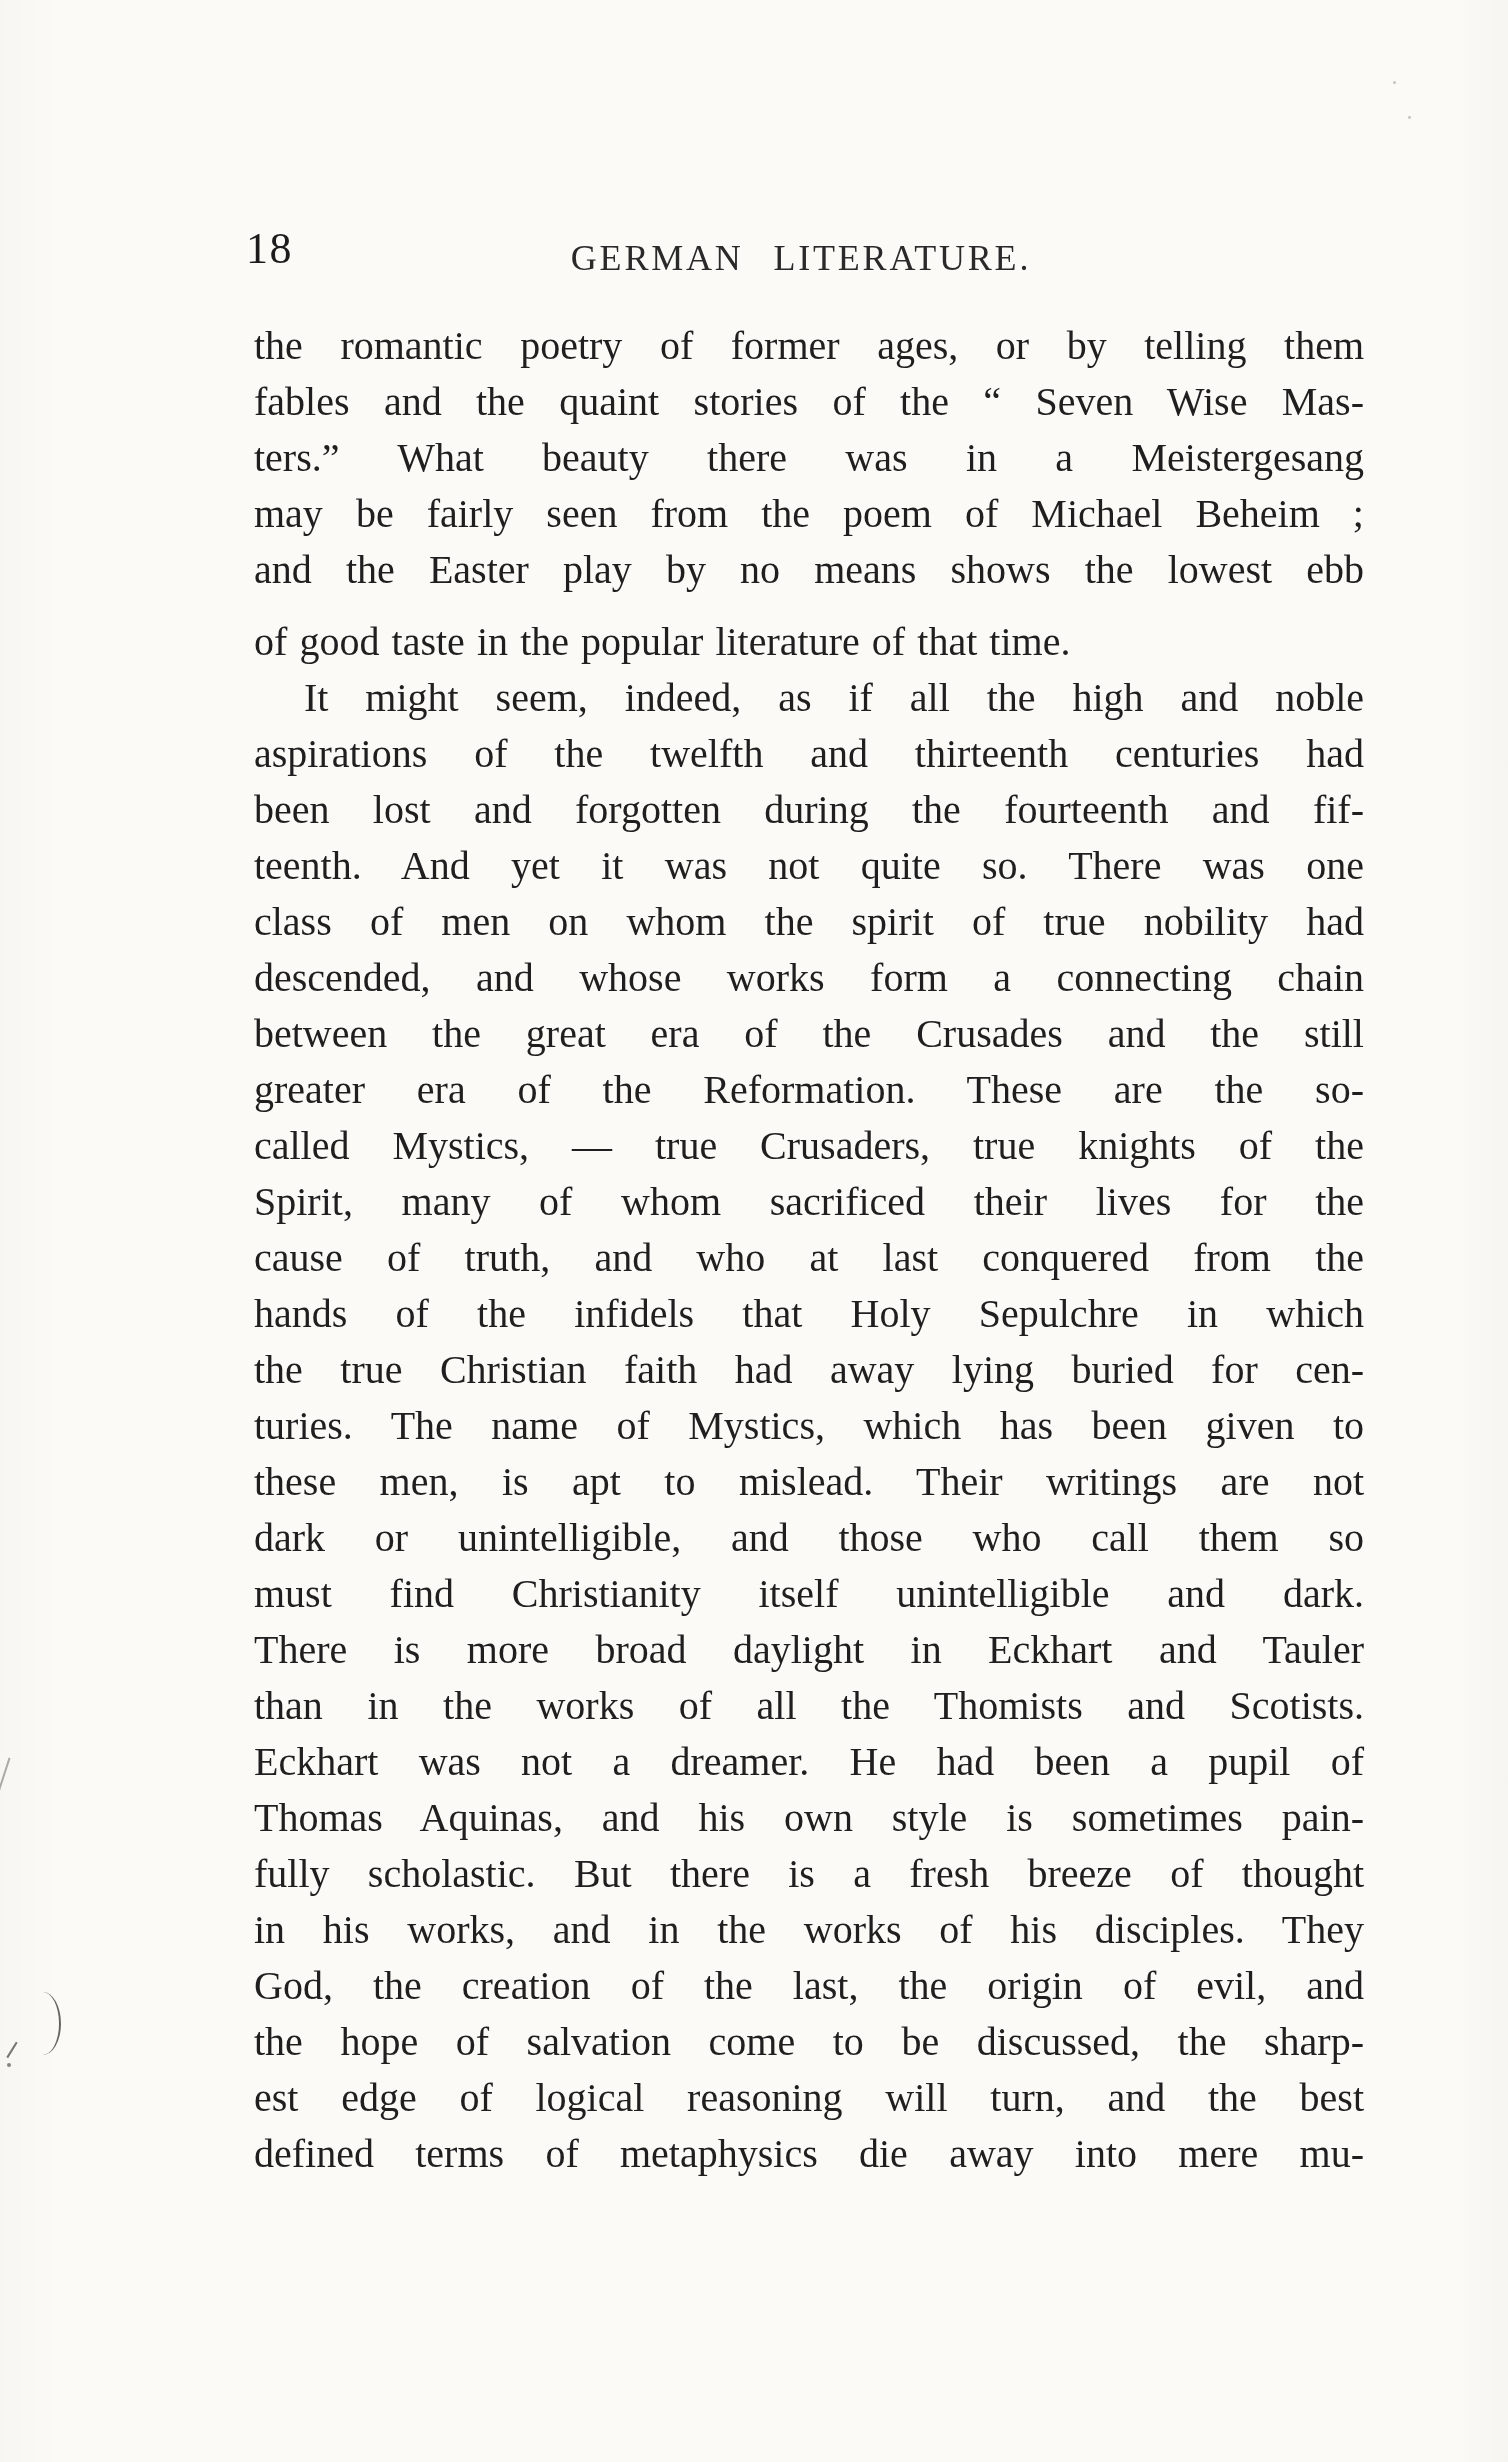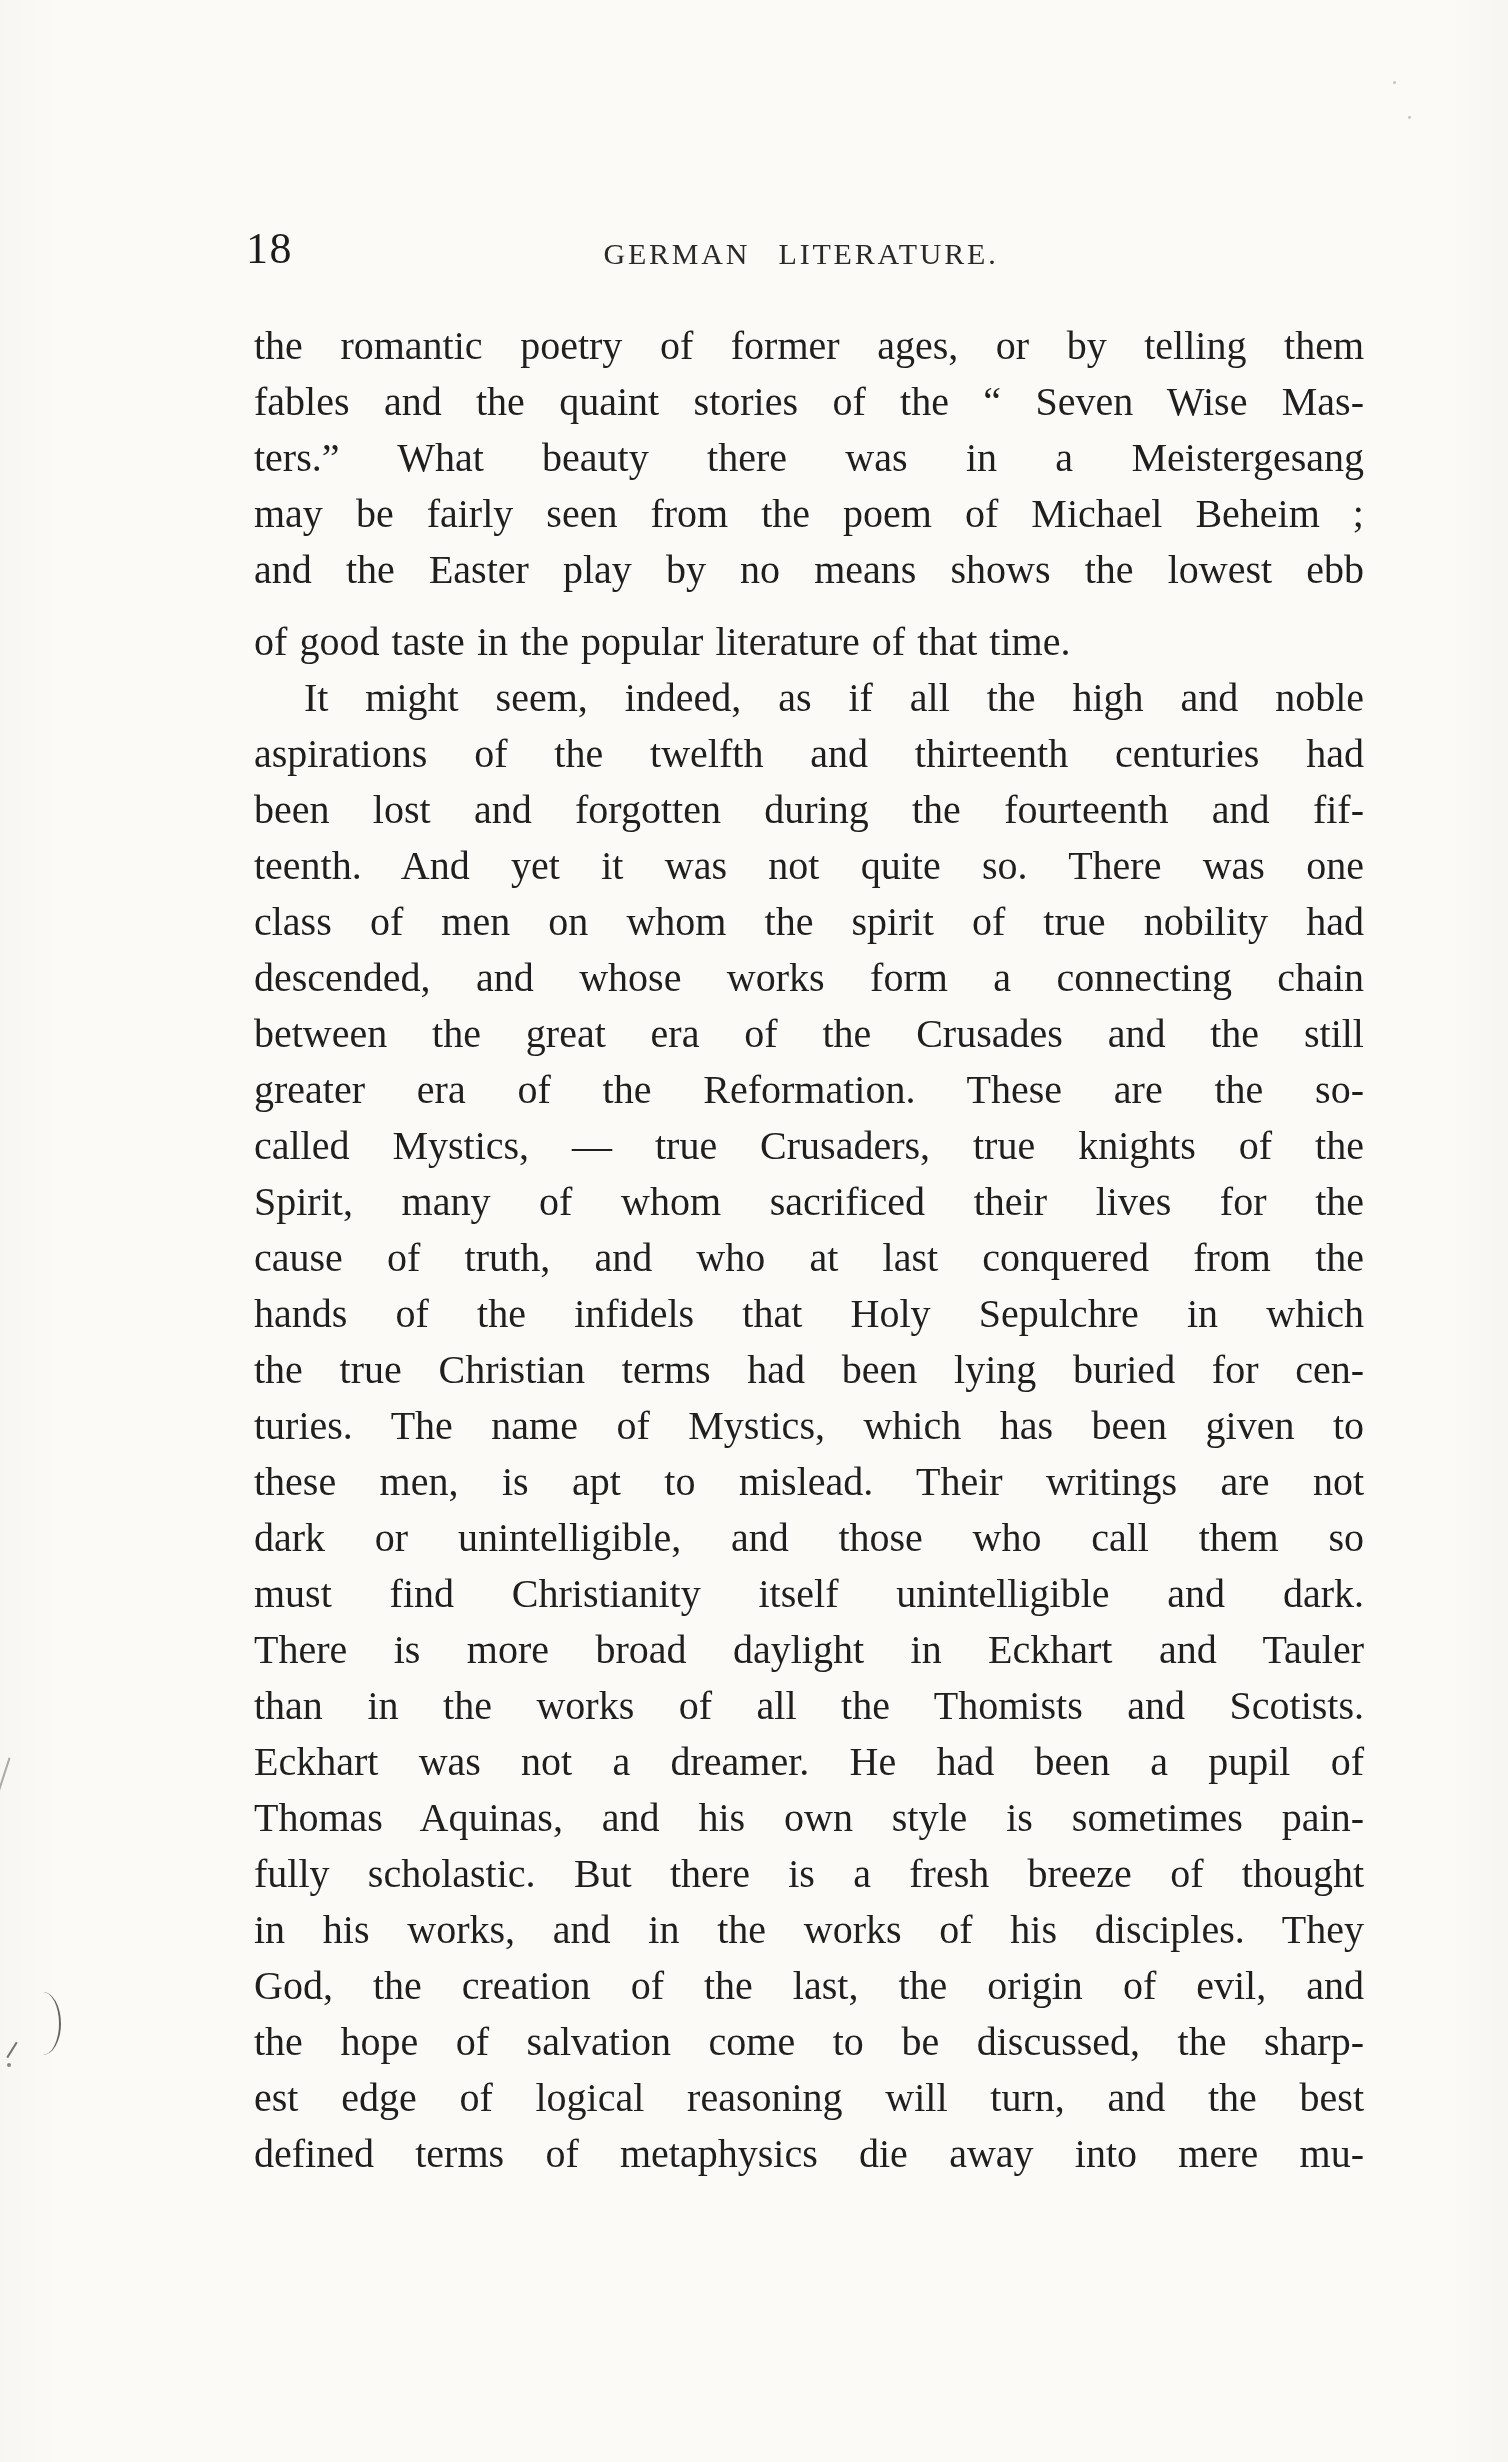--- a/index.html
+++ b/index.html
@@ -32,21 +32,21 @@
     font-size: 44px;
     letter-spacing: 1.4px;
     color: #1c1c1c;
   }
   .running-title {
     position: absolute;
     left: 0;
     right: 0;
     top: 9.6px;
     text-align: center;
-    font-size: 30px;
+    font-size: 36px;
     letter-spacing: 2.8px;
     word-spacing: 18px;
     color: #2a2a2a;
   }
 
   .body-text {
     position: absolute;
     top: 318px;
     left: 254px;
     width: 1110px;
@@ -129,21 +129,21 @@
       <div class="line">been lost and forgotten during the fourteenth and fif-</div>
       <div class="line">teenth.  And yet it was not quite so.  There was one</div>
       <div class="line">class of men on whom the spirit of true nobility had</div>
       <div class="line">descended, and whose works form a connecting chain</div>
       <div class="line">between the great era of the Crusades and the still</div>
       <div class="line">greater era of the Reformation.  These are the so-</div>
       <div class="line">called Mystics, — true Crusaders, true knights of the</div>
       <div class="line">Spirit, many of whom sacrificed their lives for the</div>
       <div class="line">cause of truth, and who at last conquered from the</div>
       <div class="line">hands of the infidels that Holy Sepulchre in which</div>
-      <div class="line">the true Christian terms had been lying buried for cen-</div>
+      <div class="line">the true Christian faith had away lying buried for cen-</div>
       <div class="line">turies.  The name of Mystics, which has been given to</div>
       <div class="line">these men, is apt to mislead.  Their writings are not</div>
       <div class="line">dark or unintelligible, and those who call them so</div>
       <div class="line">must find Christianity itself unintelligible and dark.</div>
       <div class="line">There is more broad daylight in Eckhart and Tauler</div>
       <div class="line">than in the works of all the Thomists and Scotists.</div>
       <div class="line">Eckhart was not a dreamer.  He had been a pupil of</div>
       <div class="line">Thomas Aquinas, and his own style is sometimes pain-</div>
       <div class="line">fully scholastic.  But there is a fresh breeze of thought</div>
       <div class="line">in his works, and in the works of his disciples.  They</div>

